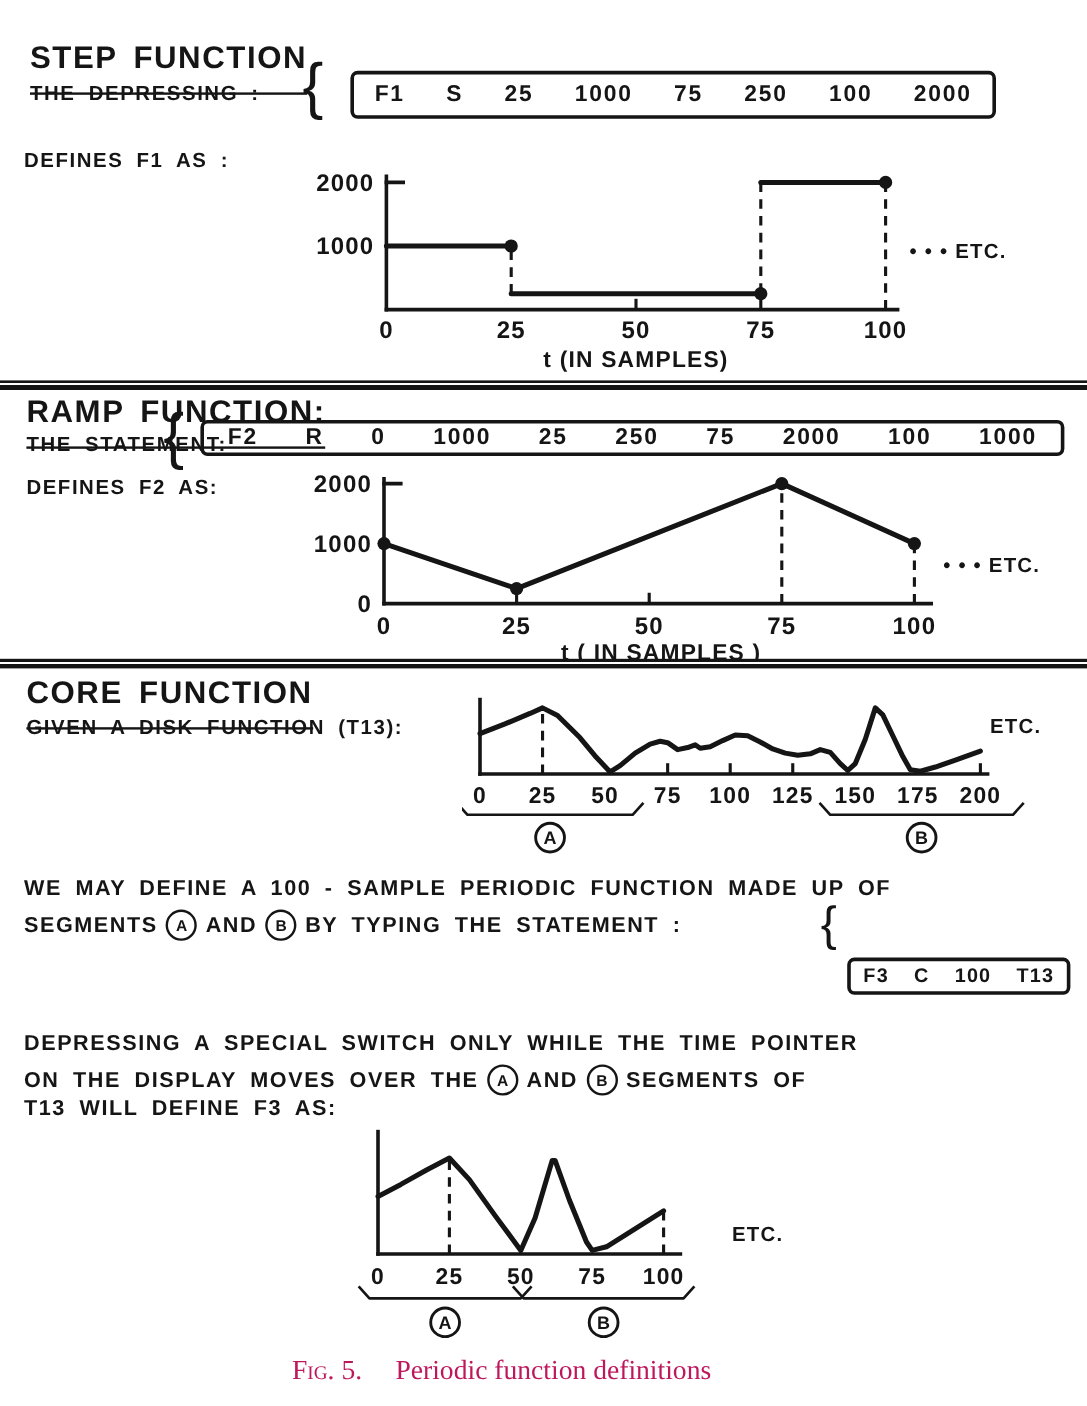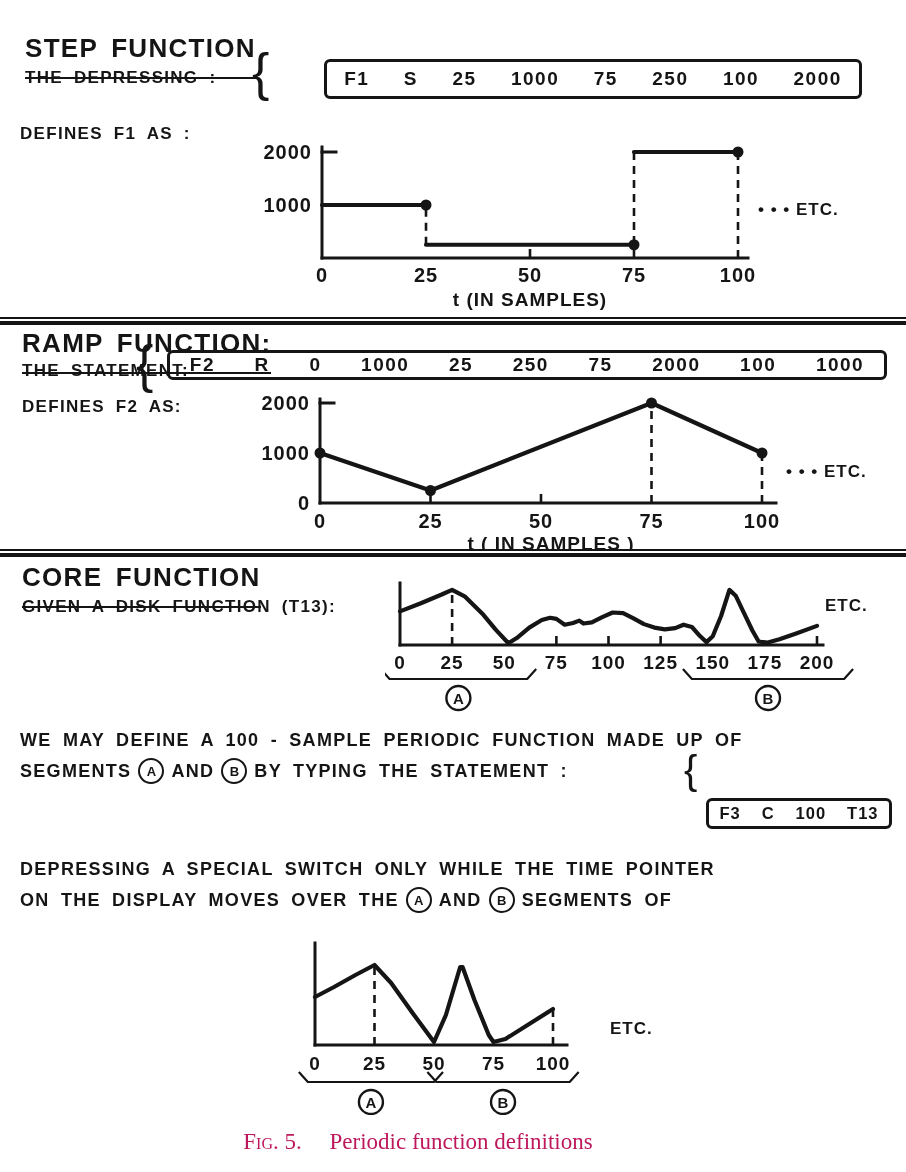--- a/index.html
+++ b/index.html
@@ -42,21 +42,21 @@
 </head>
 <body>
 
 <div id="page">
 
   <div class="abs" style="left:25px;top:33px;">
     <span class="hand heading">STEP FUNCTION</span>
   </div>
   <div class="abs hand lbl" style="left:25px;top:68px;">THE DEPRESSING :</div>
   <div class="abs bigbrace" style="left:252px;top:46px;">{</div>
-  <div class="abs stmt-box" style="left:292px;top:59px;width:538px;height:40px;margin-left:32px;">
+  <div class="abs stmt-box" style="left:292px;top:59px;width:538px;height:40px;">
       <span>F1</span>
       <span>S</span>
       <span>25</span>
       <span>1000</span>
       <span>75</span>
       <span>250</span>
       <span>100</span>
       <span>2000</span>
     </div>
   <div class="abs hand lbl" style="left:20px;top:124px;">DEFINES F1 AS :</div>
@@ -180,20 +180,21 @@
     </div>
 
   <div class="abs hand body-line" style="left:20px;top:859px;">DEPRESSING A SPECIAL SWITCH ONLY WHILE THE TIME POINTER</div>
   <div class="abs flexline" style="left:20px;top:884px;height:32px;">
     <span class="hand body-line">ON THE DISPLAY MOVES OVER THE</span>
     <span class="circ">A</span>
     <span class="hand body-line">AND</span>
     <span class="circ">B</span>
     <span class="hand body-line">SEGMENTS OF</span>
   </div>
+  <div class="abs hand body-line" style="left:20px;top:913px;">T13 WILL DEFINE F3 AS:</div>
 
   <svg class="abs f3" style="left:280px;top:935px;" width="410" height="180" viewBox="0 0 410 180">
       <line x1="35" y1="8" x2="35" y2="110" class="ax"></line>
       <line x1="35" y1="110" x2="287" y2="110" class="ax"></line>
       <text x="35" y="135" class="tick">0</text>
       <text x="94.5" y="135" class="tick">25</text>
       <text x="154" y="135" class="tick">50</text>
       <text x="213.5" y="135" class="tick">75</text>
       <text x="273" y="135" class="tick">100</text>
       <line x1="94.5" y1="110" x2="94.5" y2="30" class="dash"></line>

